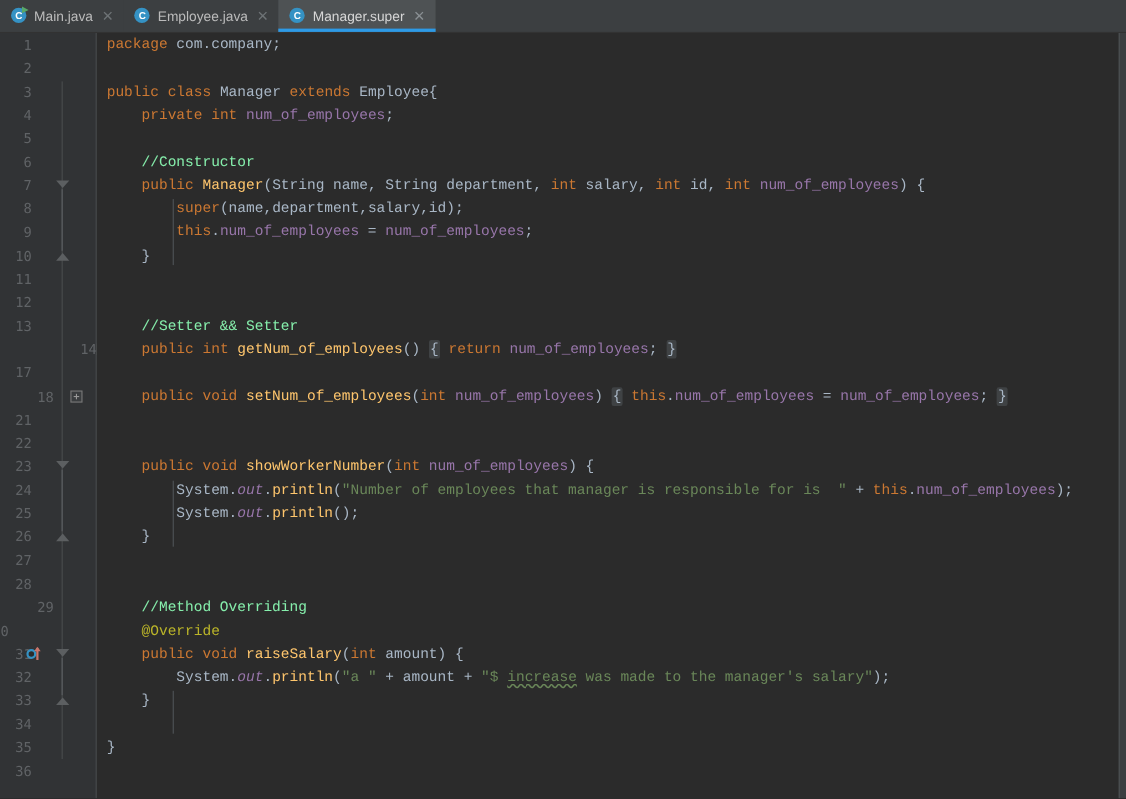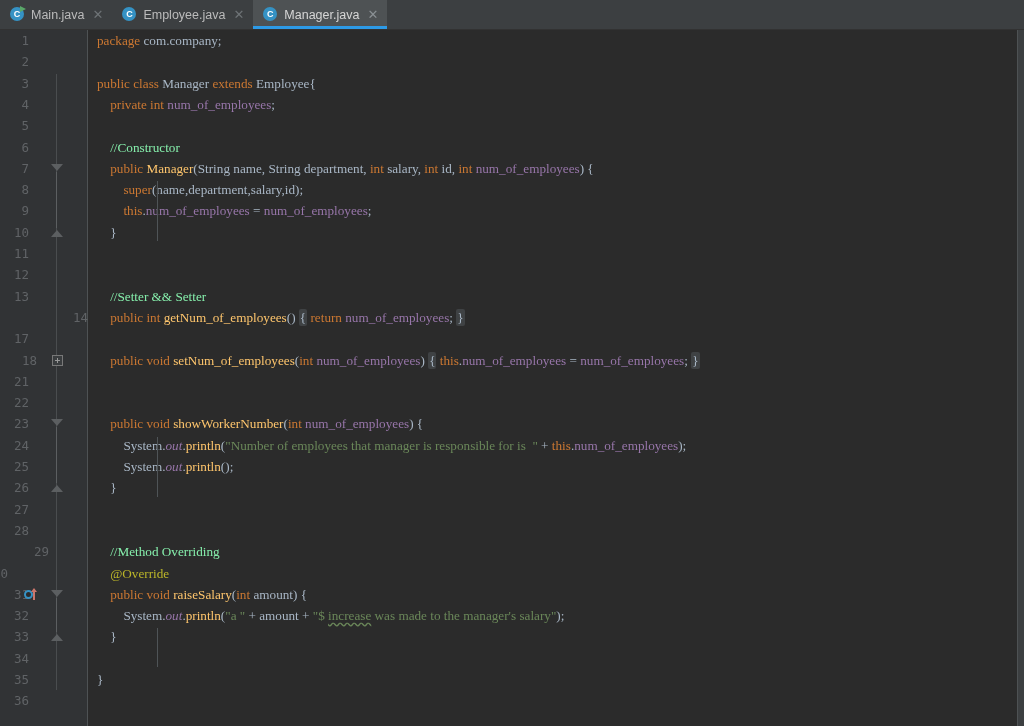--- a/index.html
+++ b/index.html
@@ -105,21 +105,21 @@
     text-align: right;
     font-family: "DejaVu Sans Mono", monospace;
     font-size: 12.5px;
     line-height: 21.3px;
     color: #606366;
   }
   .codeline {
     position: absolute;
     left: 0; top: 0;
     padding-left: 9px;
-    font-family: Liberation Serif, serif;
+    font-family: Liberation Mono, monospace;
     font-size: 13.2px;
     line-height: 21.3px;
     color: #a9b7c6;
     white-space: pre;
   }
 
   
   .fold {
     position: absolute;
     left: 52px;
@@ -226,21 +226,21 @@
         <span class="cclass">C</span>
       </span>
       <span>Employee.java</span>
       <span class="tab-close">✕</span>
     </div>
 
     <div class="tab active">
       <span class="tab-icon">
         <span class="cclass">C</span>
       </span>
-      <span>Manager.java</span>
+      <span>Manager.super</span>
       <span class="tab-close">✕</span>
       <span class="tab-underline"></span>
     </div>
 
   </div>
 
   <div class="editor">
     <div class="gutter" id="gutter">
         <div style="position: absolute; left: 56px; top: 44px; width: 1px; height: 616.3px; background: rgb(74, 77, 79);"></div>
         <div class="row" style="position: absolute; top: 0px; left: 0px; width: 88px;"><span class="lineno">1</span></div>
@@ -251,21 +251,21 @@
         <div class="row" style="position: absolute; top: 106.5px; left: 0px; width: 88px;"><span class="lineno">6</span></div>
         <div class="row" style="position: absolute; top: 127.8px; left: 0px; width: 88px;"><span class="lineno">7</span><span class="fold chev-down"></span></div>
         <div class="row" style="position: absolute; top: 149.1px; left: 0px; width: 88px;"><span class="lineno">8</span></div>
         <div class="row" style="position: absolute; top: 170.4px; left: 0px; width: 88px;"><span class="lineno">9</span></div>
         <div class="row" style="position: absolute; top: 191.7px; left: 0px; width: 88px;"><span class="lineno">10</span><span class="fold chev-up"></span></div>
         <div class="row" style="position: absolute; top: 213px; left: 0px; width: 88px;"><span class="lineno">11</span></div>
         <div class="row" style="position: absolute; top: 234.3px; left: 0px; width: 88px;"><span class="lineno">12</span></div>
         <div class="row" style="position: absolute; top: 255.6px; left: 0px; width: 88px;"><span class="lineno">13</span></div>
         <div class="row" style="position: absolute; top: 276.9px; left: 0px; width: 111px; margin-left: 36px;"><span class="lineno">14</span><span class="fold plus"></span></div>
         <div class="row" style="position: absolute; top: 298.2px; left: 0px; width: 88px;"><span class="lineno">17</span></div>
-        <div class="row" style="position: absolute; top: 319.5px; left: 0px; width: 96px; padding-left: 24px;"><span class="lineno">18</span><span class="fold plus"></span></div>
+        <div class="row" style="position: absolute; top: 319.5px; left: 12px; width: 96px; padding-left: 24px;"><span class="lineno">18</span><span class="fold plus"></span></div>
         <div class="row" style="position: absolute; top: 340.8px; left: 0px; width: 88px;"><span class="lineno">21</span></div>
         <div class="row" style="position: absolute; top: 362.1px; left: 0px; width: 88px;"><span class="lineno">22</span></div>
         <div class="row" style="position: absolute; top: 383.4px; left: 0px; width: 88px;"><span class="lineno">23</span><span class="fold chev-down"></span></div>
         <div class="row" style="position: absolute; top: 404.7px; left: 0px; width: 88px;"><span class="lineno">24</span></div>
         <div class="row" style="position: absolute; top: 426px; left: 0px; width: 88px;"><span class="lineno">25</span></div>
         <div class="row" style="position: absolute; top: 447.3px; left: 0px; width: 88px;"><span class="lineno">26</span><span class="fold chev-up"></span></div>
         <div class="row" style="position: absolute; top: 468.6px; left: 0px; width: 88px; padding-left: 33px;"><span class="lineno">27</span></div>
         <div class="row" style="position: absolute; top: 489.9px; left: 0px; width: 88px;"><span class="lineno">28</span></div>
         <div class="row" style="position: absolute; top: 511.2px; left: 0px; width: 88px; margin-left: 20px;"><span class="lineno">29</span></div>
         <div class="row" style="position: absolute; top: 532.5px; left: 0px; width: 67px;"><span class="lineno">30</span></div>

